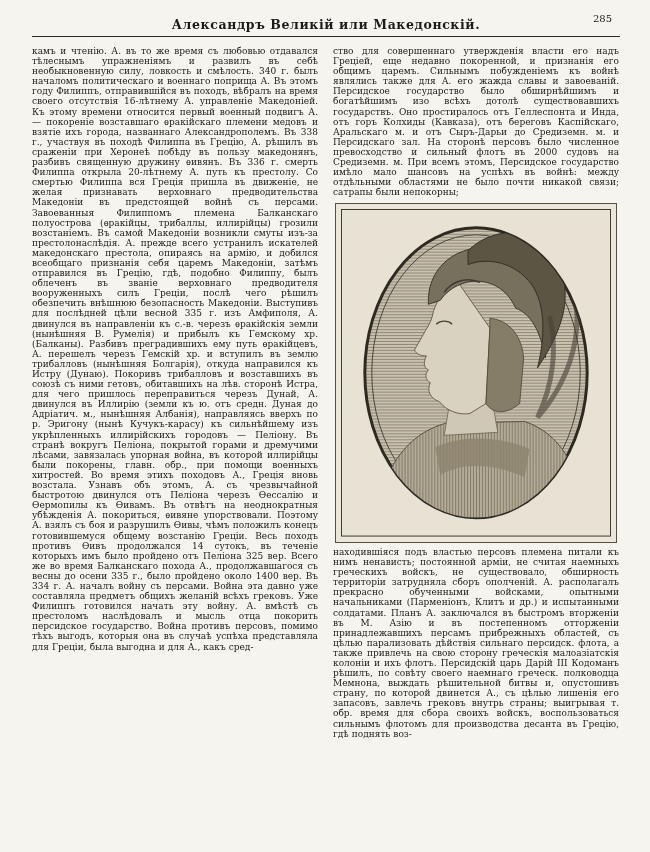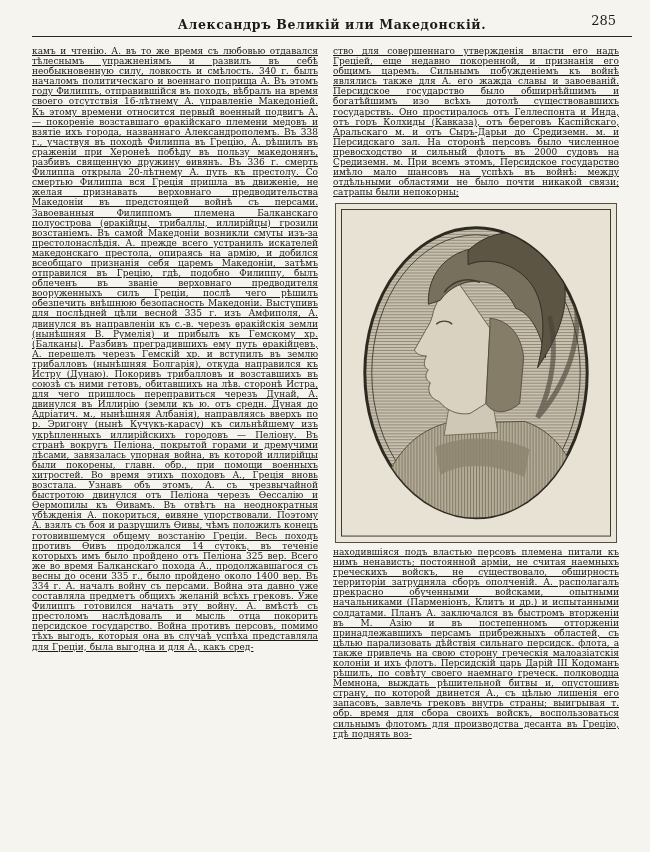--- a/index.html
+++ b/index.html
@@ -7,44 +7,43 @@
     width:650px;height:852px;
     background:#f6f4ee;
     color:#1d1b18;
     font-family:"DejaVu Serif", serif;
     overflow:hidden;
   }
   .page{
     position:relative;
     box-sizing:border-box;
     width:650px;height:828px;
-    padding:14px 18px 0 32px;
+    padding:14px 30px 0 32px;
     overflow:hidden;
   }
   .header{
     position:relative;
     text-align:center;
     border-bottom:1.6px solid #2b2824;
     padding-bottom:3px;
     margin-bottom:9px;
   }
   .title{
     font-weight:bold;
     font-size:12.5px;
     letter-spacing:.6px;
   }
   .page-number{
     position:absolute;
-    right:16px;top:-1px;
-    font-size:13px;
+    right:8px;top:-1px;
+    font-size:10px;
   }
   .columns{
     display:flex;
     gap:15px;
-    text-decoration:underline;
   }
   .col{
     width:286px;
     text-align:justify;
     font-size:9px;
     line-height:10.1px;
     word-spacing:.2px;
   }
   .col p{margin:0}
   figure{

